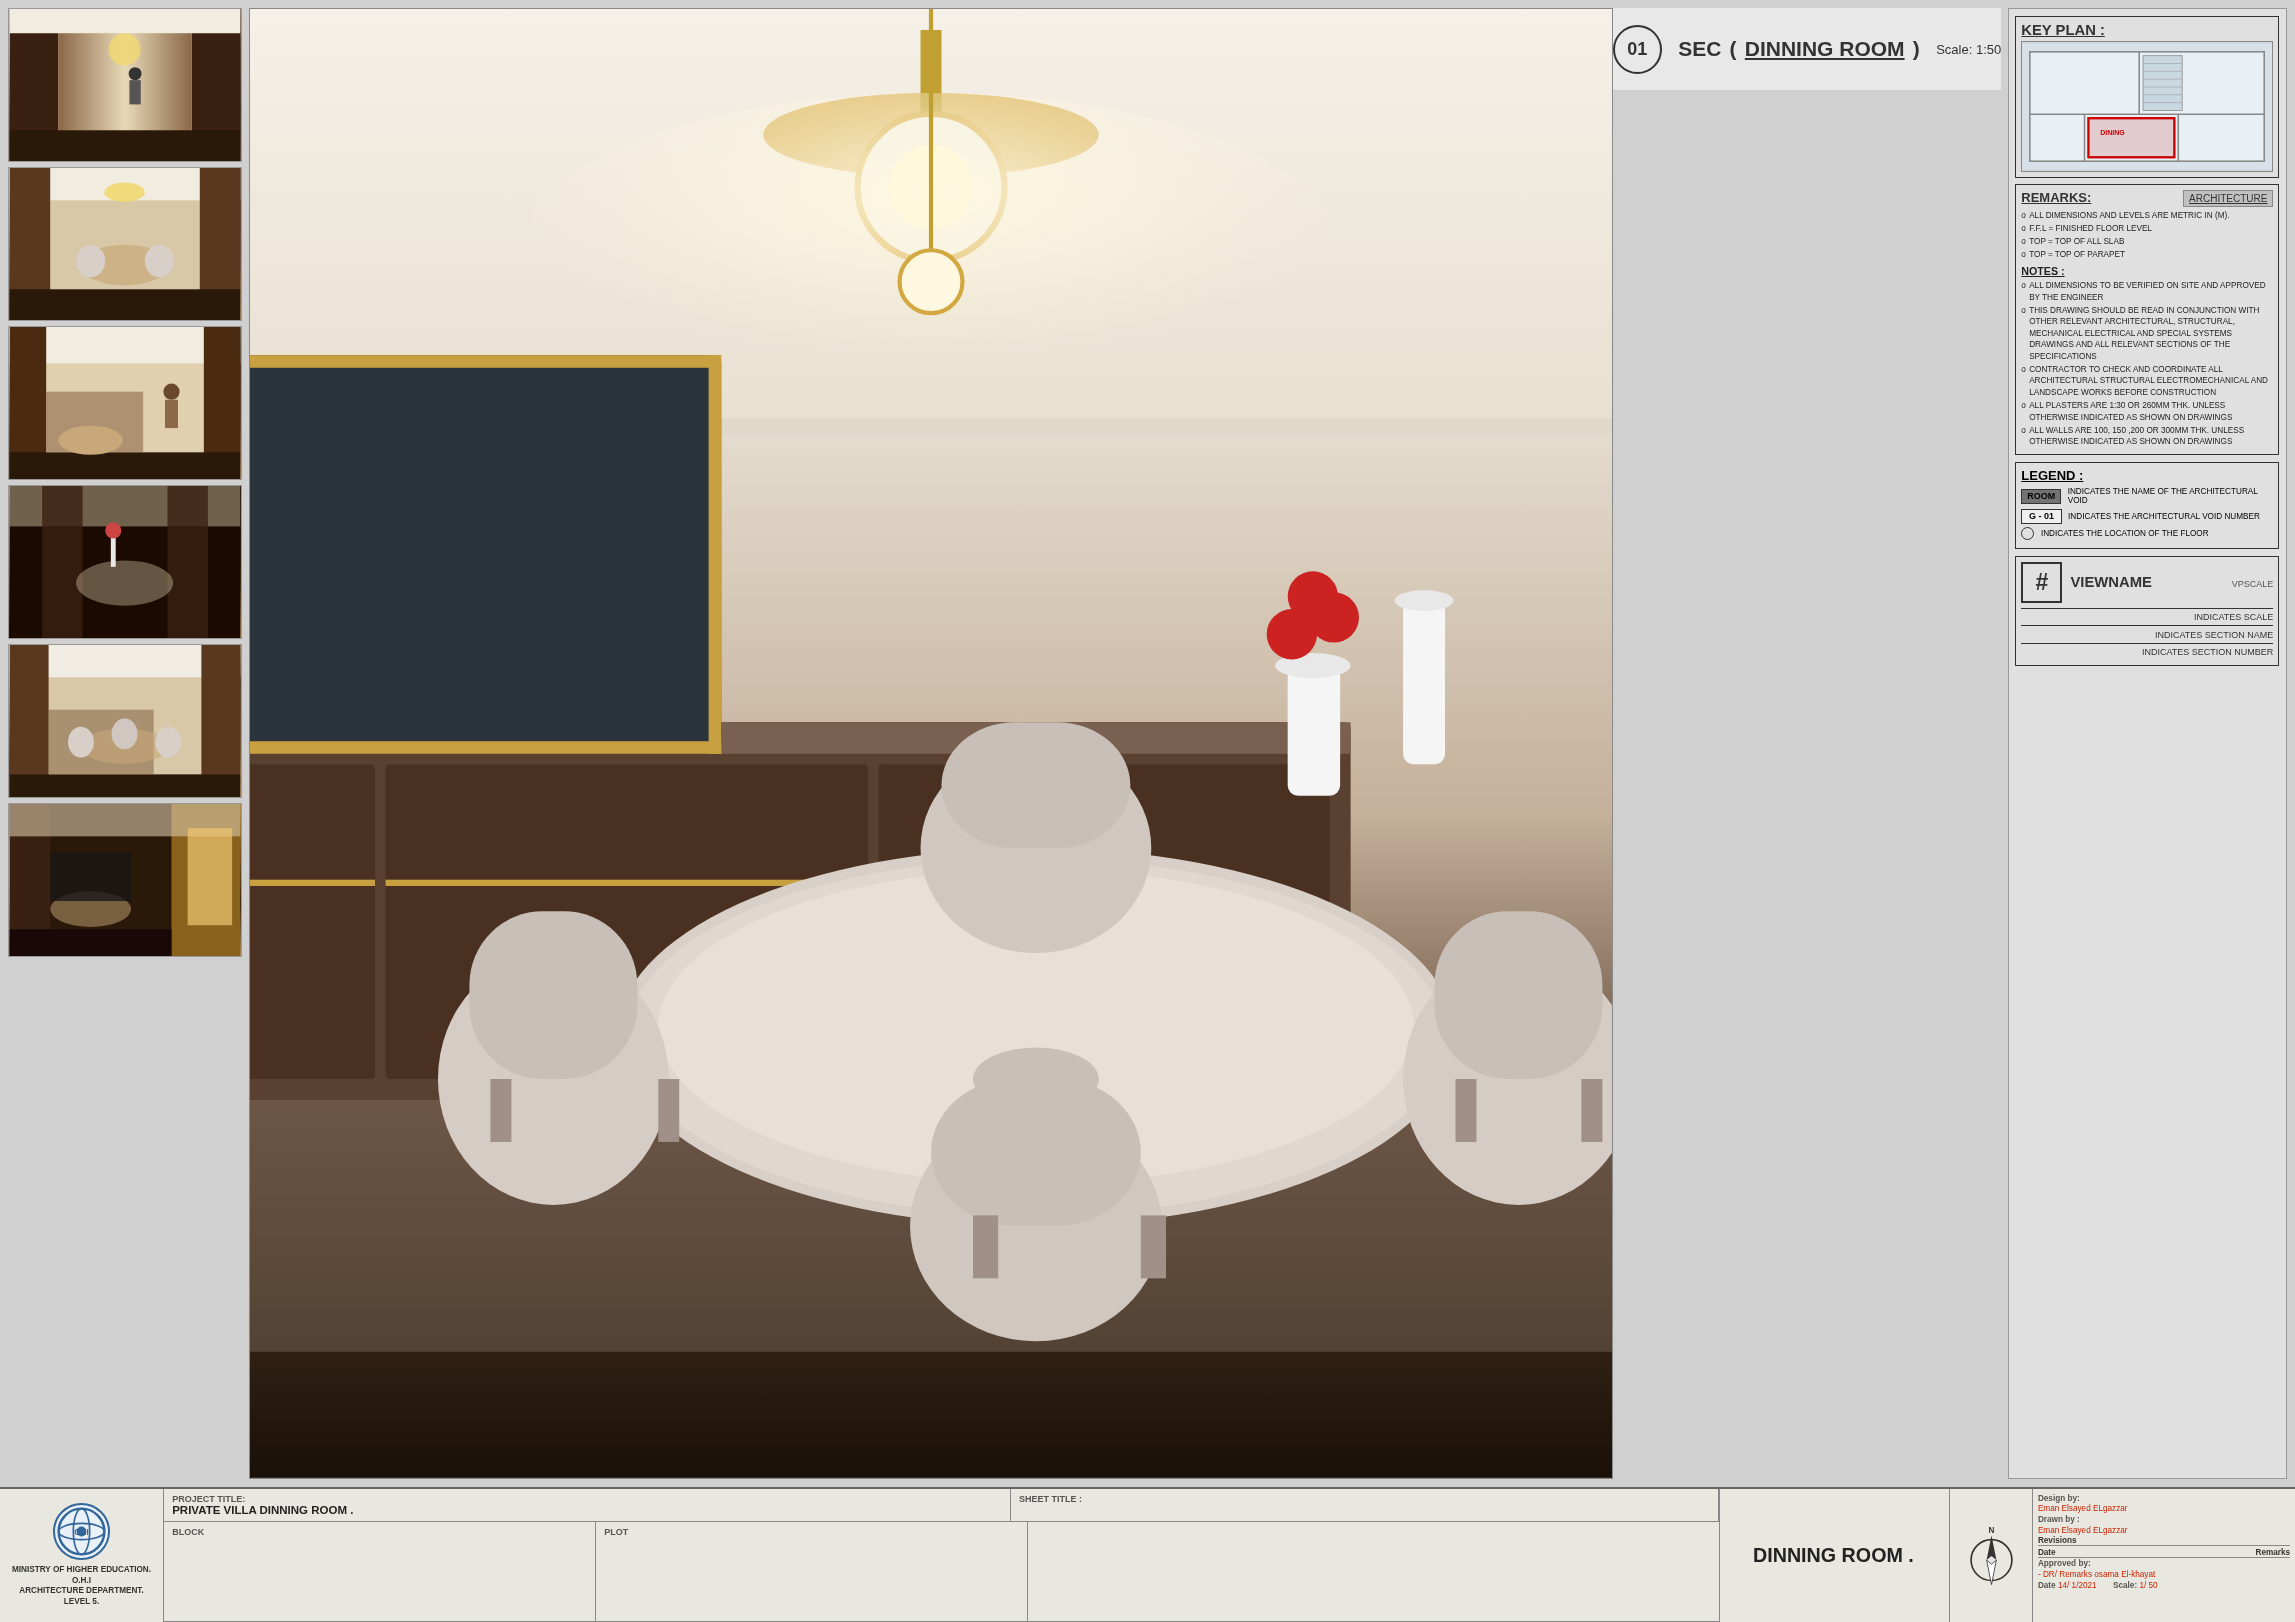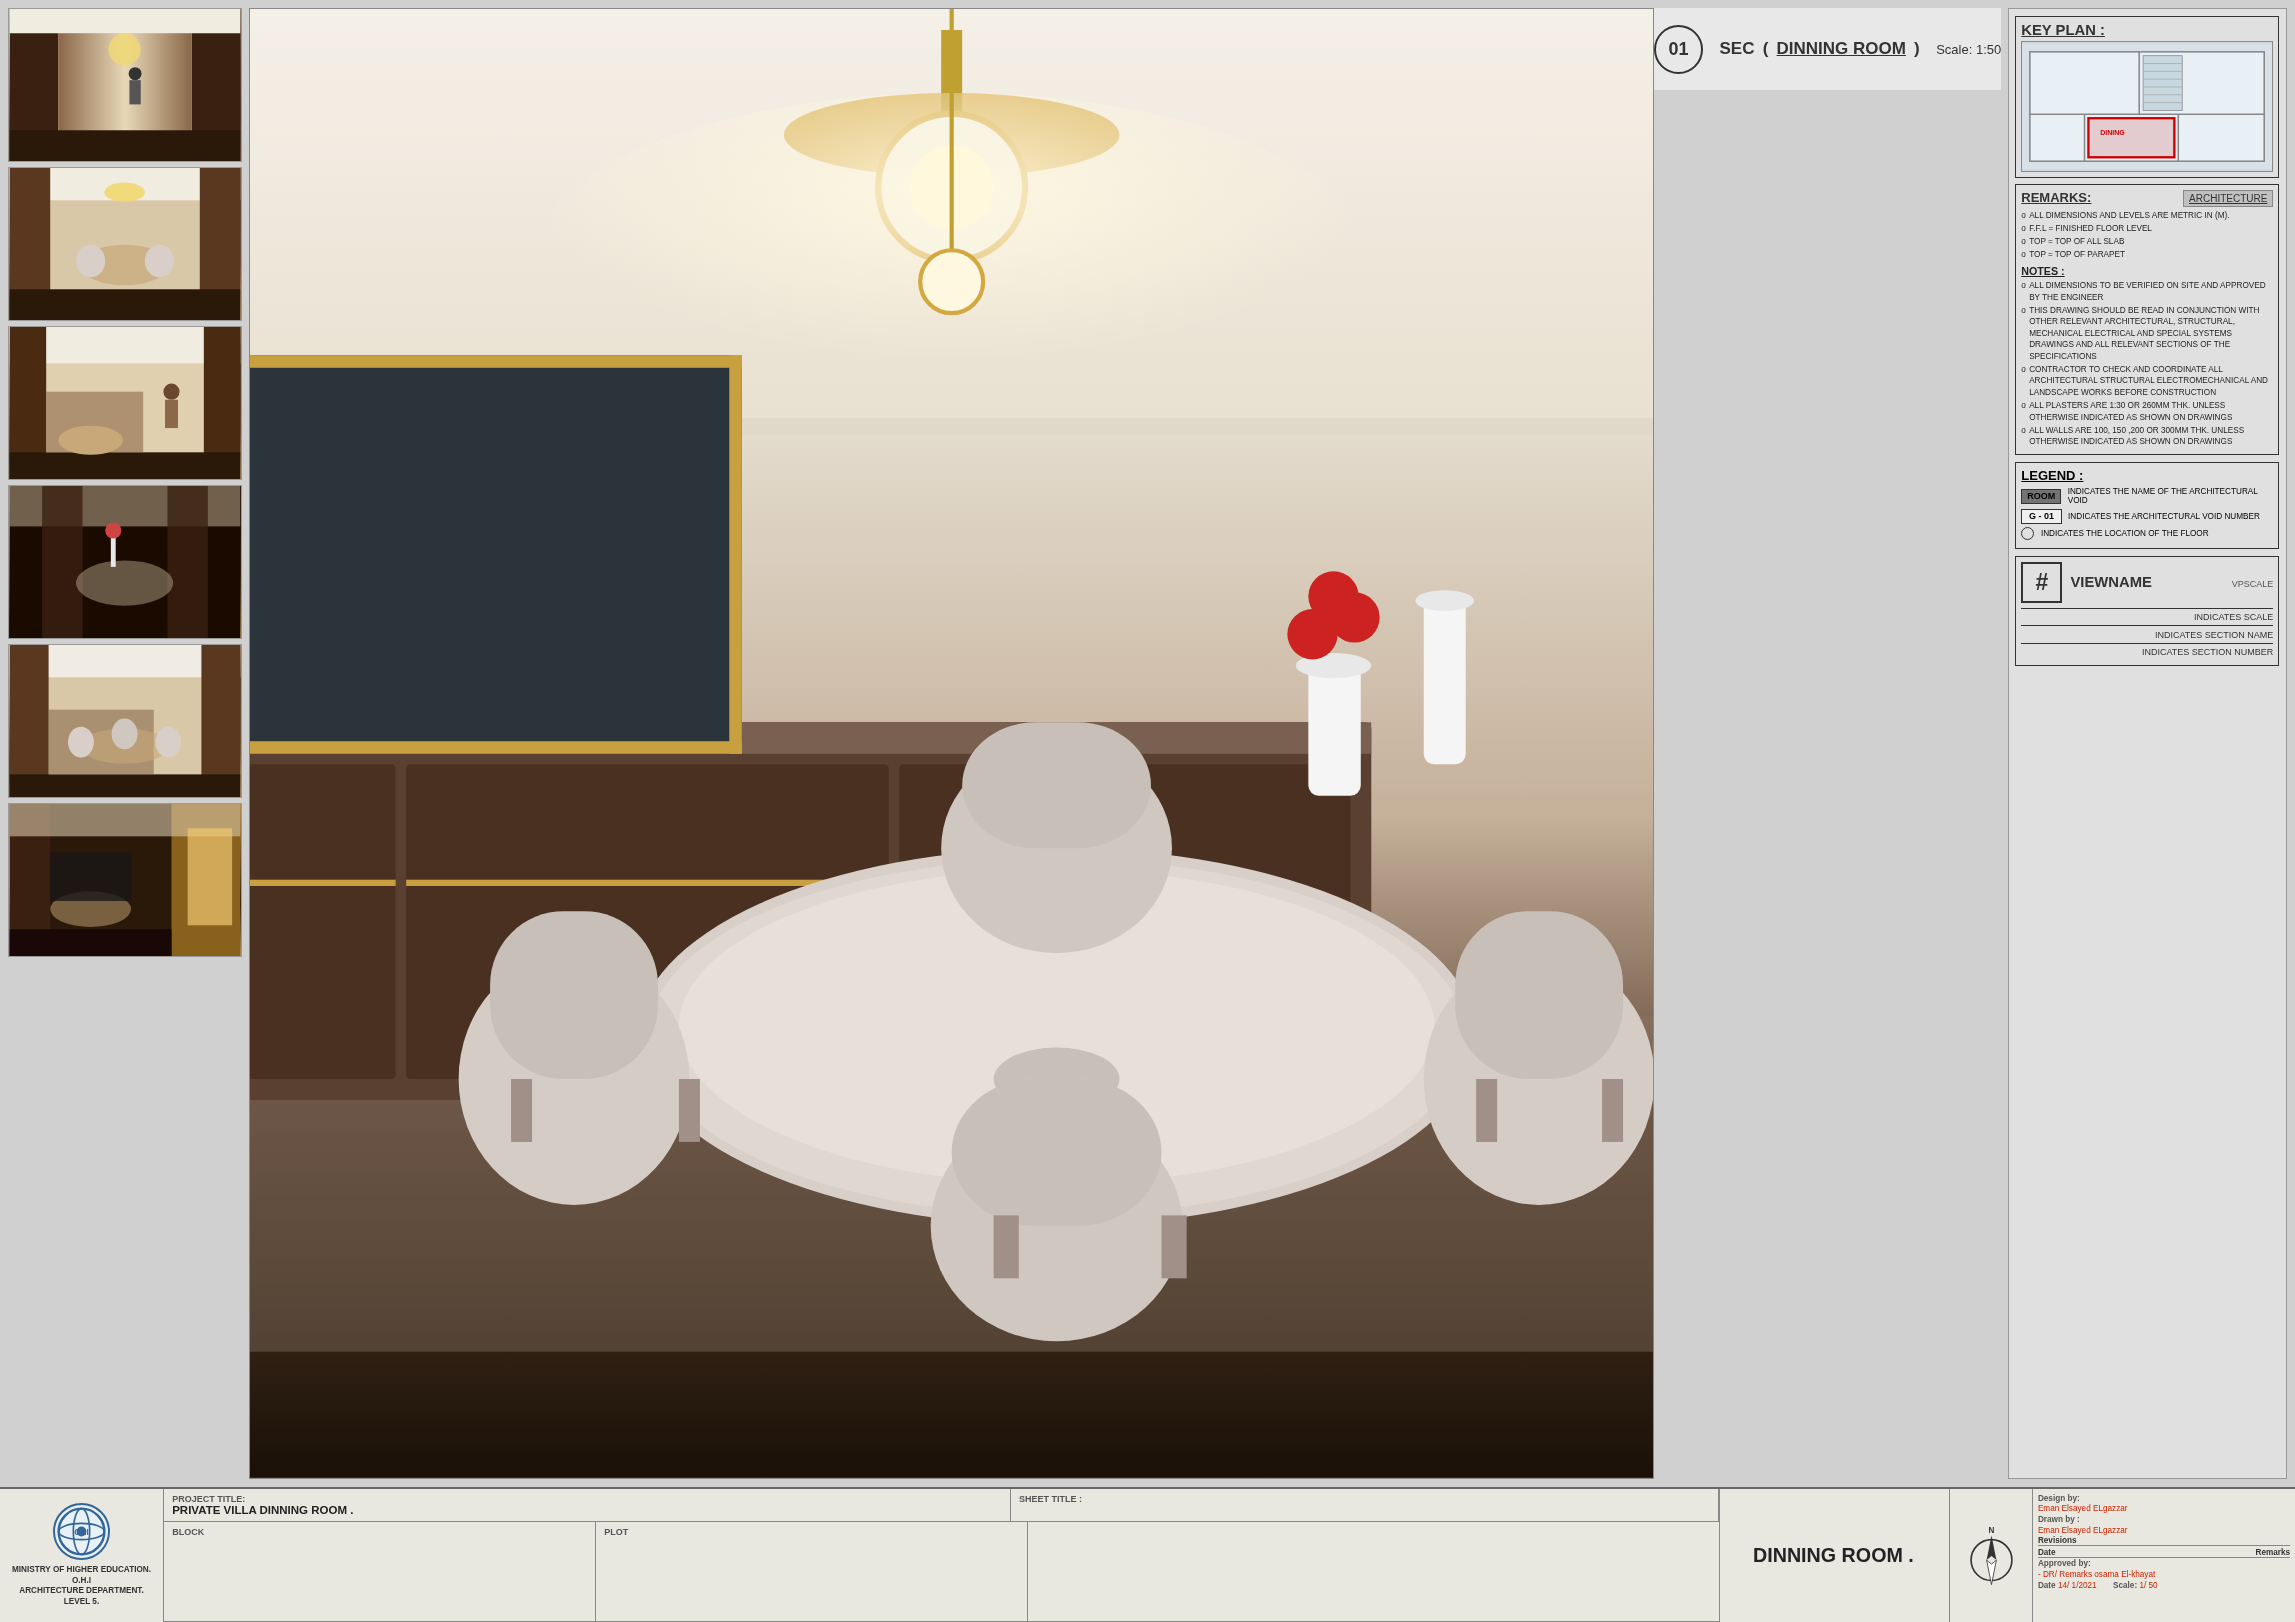--- a/index.html
+++ b/index.html
@@ -94,21 +94,21 @@
       border-radius: 50%;
       display: flex;
       align-items: center;
       justify-content: center;
       font-size: 18px;
       font-weight: bold;
       color: #333;
     }
 
     .section-title {
-      font-size: 17px;
+      font-size: 21px;
       font-weight: bold;
       color: #333;
       display: flex;
       align-items: center;
       gap: 8.2px;
     }
 
     .section-line-under {
       text-decoration: underline;
     }

